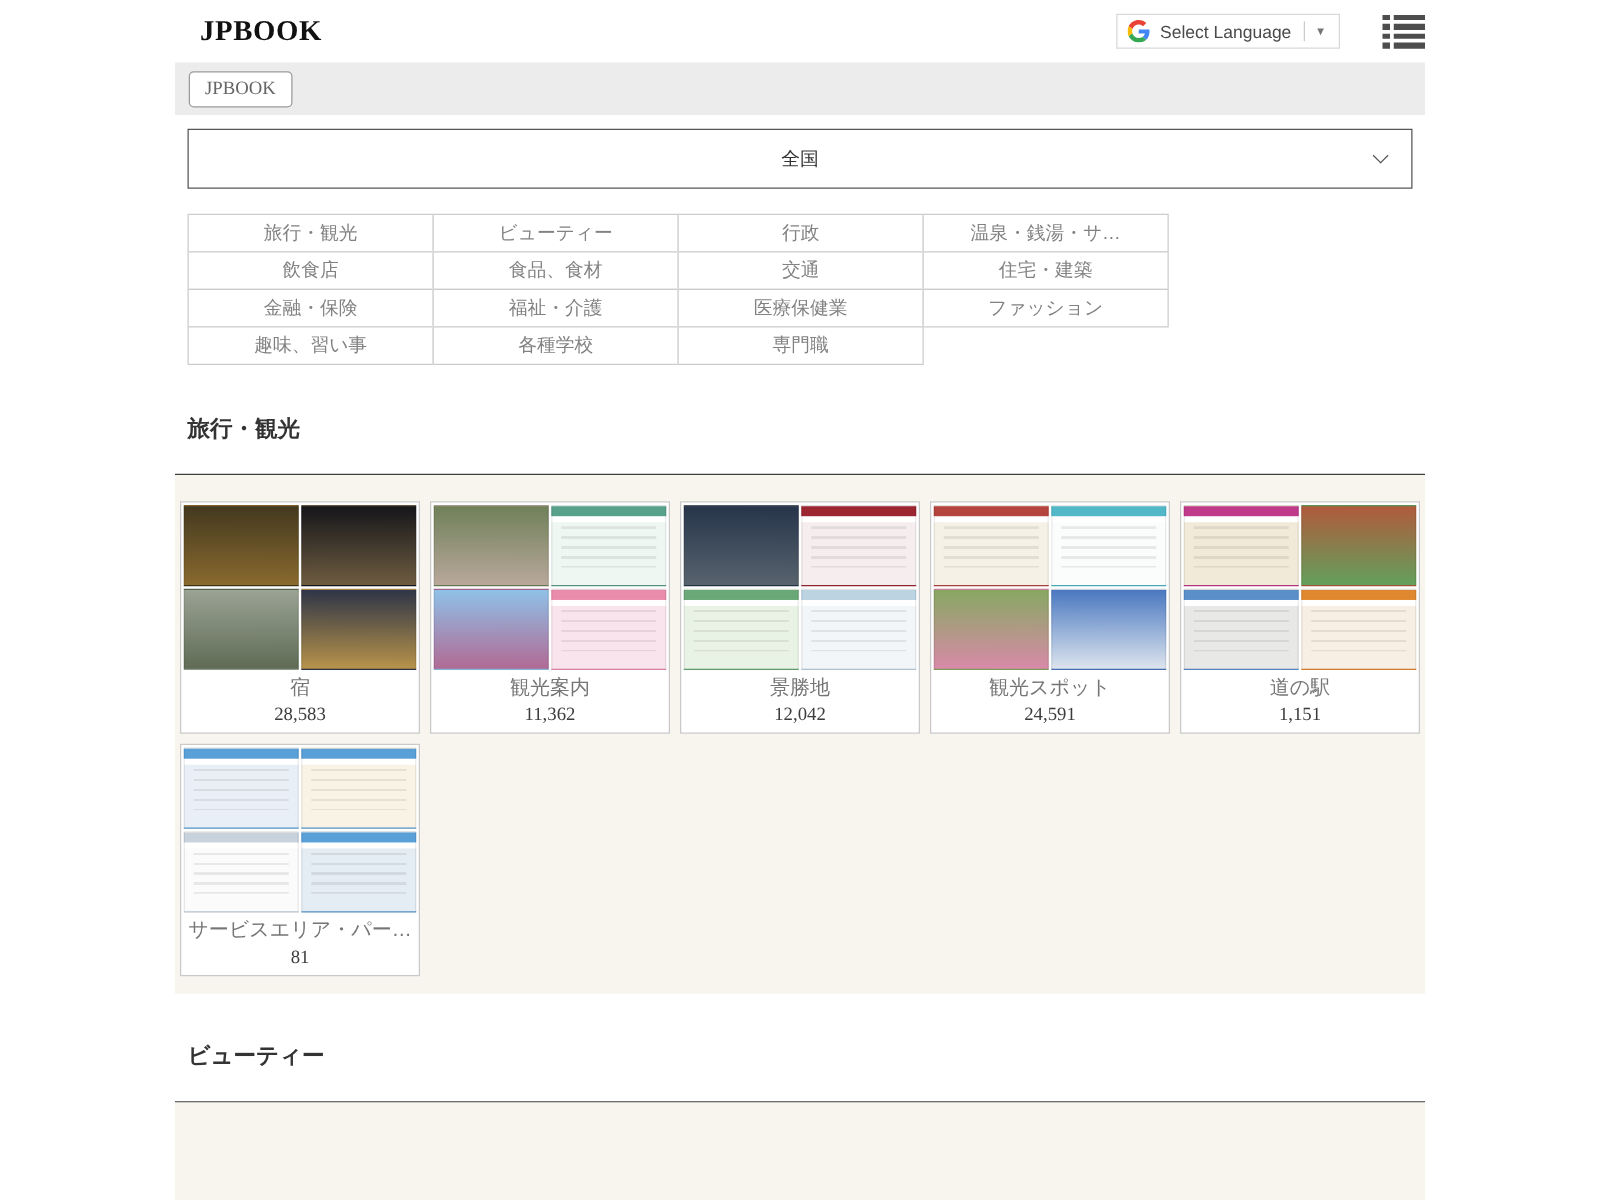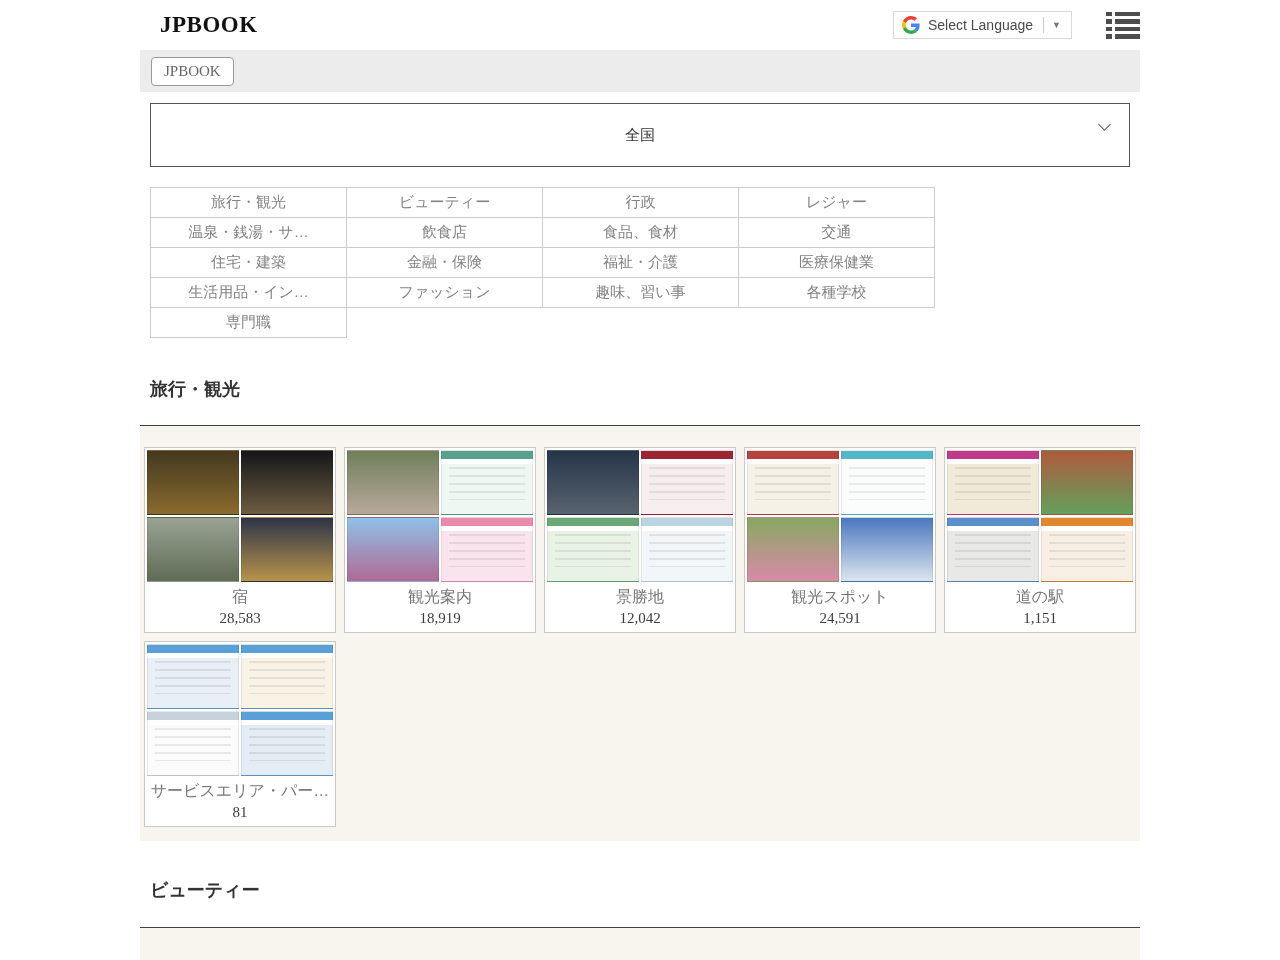--- a/index.html
+++ b/index.html
@@ -19,21 +19,21 @@
   .menu-icon { width:34px; height:29px; display:grid; grid-template-rows:repeat(4,1fr); row-gap:3px; cursor:pointer; padding:1px 0; }
   .menu-icon .mrow { display:flex; gap:3px; }
   .menu-icon .sq { width:6px; background:#4d4d4d; }
   .menu-icon .bar { flex:1; background:#4d4d4d; }
 
   
   .breadcrumb-bar { height:42px; background:#ececec; display:flex; align-items:center; padding-left:11px; }
   .crumb-btn { display:inline-block; font-family:"Liberation Serif","DejaVu Serif",serif; font-size:15px; color:#666; background:#fff; border:1px solid #9a9a9a; border-radius:4px; padding:5px 12px; cursor:pointer; text-decoration:none; }
 
   
-  .region-select { position:relative; margin:11px 10px 0 10px; height:64px; border:1px solid #555; background:#fff; display:flex; align-items:center; justify-content:center; font-size:15px; color:#333; cursor:pointer; }
+  .region-select { position:relative; margin:11px 10px 0 10px; height:48px; border:1px solid #555; background:#fff; display:flex; align-items:center; justify-content:center; font-size:15px; color:#333; cursor:pointer; }
   .chev { position:absolute; right:20px; top:16px; width:9px; height:9px; border-right:1.5px solid #555; border-bottom:1.5px solid #555; transform:rotate(45deg); }
 
   
   .category-grid { margin:21px 10px 0 11px; display:flex; flex-wrap:wrap; }
   .cat-cell { width:197px; height:31px; margin:-1px 0 0 -1px; border:1px solid #ccc; background:#fff; display:flex; align-items:center; justify-content:center; font-size:15px; color:#828282; text-decoration:none; cursor:pointer; white-space:nowrap; overflow:hidden; }
 
   
   .section-title { margin:39px 0 0 10px; font-size:18px; font-weight:700; color:#333; }
   .section-rule { border-top:1px solid #3f3f3f; margin-top:24px; }
   .panel { background:#f7f5ee; padding:21px 4px 14px 4px; }
@@ -97,30 +97,28 @@
 
   <div class="region-select" role="combobox" aria-expanded="false">
     <span>全国</span>
     <span class="chev"></span>
   </div>
 
   <div class="category-grid">
       <a class="cat-cell">旅行・観光</a>
       <a class="cat-cell">ビューティー</a>
       <a class="cat-cell">行政</a>
-      <a class="cat-cell">レジャー</a>
       <a class="cat-cell">温泉・銭湯・サ…</a>
       <a class="cat-cell">飲食店</a>
       <a class="cat-cell">食品、食材</a>
       <a class="cat-cell">交通</a>
       <a class="cat-cell">住宅・建築</a>
       <a class="cat-cell">金融・保険</a>
       <a class="cat-cell">福祉・介護</a>
       <a class="cat-cell">医療保健業</a>
-      <a class="cat-cell">生活用品・イン…</a>
       <a class="cat-cell">ファッション</a>
       <a class="cat-cell">趣味、習い事</a>
       <a class="cat-cell">各種学校</a>
       <a class="cat-cell">専門職</a>
     </div>
 
   <section>
     <h2 class="section-title">旅行・観光</h2>
     <div class="section-rule"></div>
     <div class="panel">
@@ -136,21 +134,21 @@
             <div class="card-count">28,583</div>
           </a>
           <a class="card">
             <div class="thumbs">
               <div class="thumb photo" style="background: linear-gradient(rgb(111, 128, 89), rgb(185, 168, 155));"></div>
               <div class="thumb page" style="background: linear-gradient(rgb(88, 161, 139) 0px, rgb(88, 161, 139) 13%, rgb(255, 255, 255) 13%, rgb(255, 255, 255) 20%, rgb(238, 247, 242) 20%, rgb(238, 247, 242) 100%);"></div>
               <div class="thumb photo" style="background: linear-gradient(rgb(143, 193, 232), rgb(176, 106, 148));"></div>
               <div class="thumb page" style="background: linear-gradient(rgb(233, 140, 171) 0px, rgb(233, 140, 171) 13%, rgb(255, 255, 255) 13%, rgb(255, 255, 255) 20%, rgb(249, 228, 238) 20%, rgb(249, 228, 238) 100%);"></div>
             </div>
             <div class="card-label">観光案内</div>
-            <div class="card-count">18,919</div>
+            <div class="card-count">11,362</div>
           </a>
           <a class="card">
             <div class="thumbs">
               <div class="thumb photo" style="background: linear-gradient(rgb(38, 53, 74), rgb(88, 99, 110));"></div>
               <div class="thumb page" style="background: linear-gradient(rgb(155, 38, 49) 0px, rgb(155, 38, 49) 13%, rgb(255, 255, 255) 13%, rgb(255, 255, 255) 20%, rgb(246, 238, 238) 20%, rgb(246, 238, 238) 100%);"></div>
               <div class="thumb page" style="background: linear-gradient(rgb(106, 168, 120) 0px, rgb(106, 168, 120) 13%, rgb(255, 255, 255) 13%, rgb(255, 255, 255) 20%, rgb(233, 243, 229) 20%, rgb(233, 243, 229) 100%);"></div>
               <div class="thumb page" style="background: linear-gradient(rgb(188, 211, 226) 0px, rgb(188, 211, 226) 13%, rgb(255, 255, 255) 13%, rgb(255, 255, 255) 20%, rgb(243, 246, 248) 20%, rgb(243, 246, 248) 100%);"></div>
             </div>
             <div class="card-label">景勝地</div>
             <div class="card-count">12,042</div>

